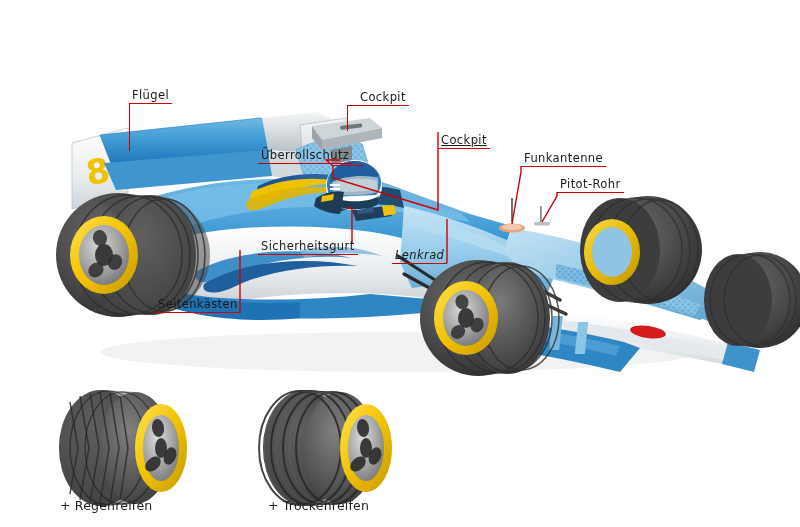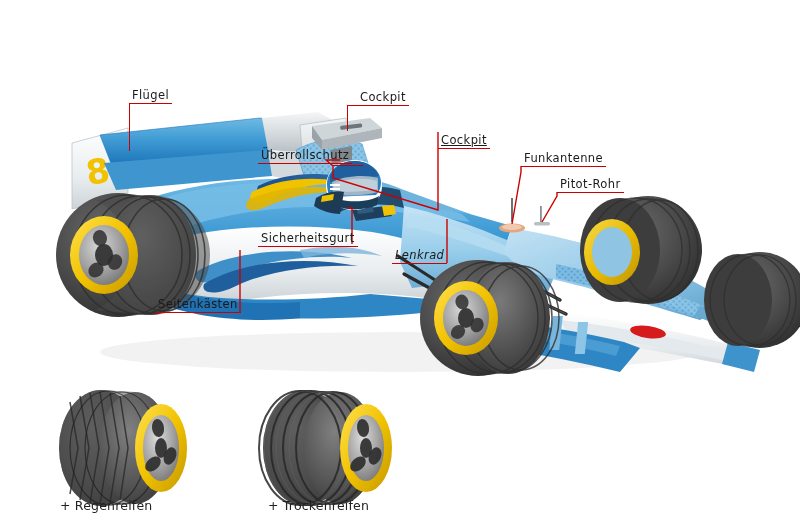--- a/index.html
+++ b/index.html
@@ -355,21 +355,21 @@
   <div class="callout" style="left:521px; top:152px;">Funkantenne</div>
   <svg class="leader-svg" style="left:505px; top:166px;" width="40" height="60">
     <polyline points="16,0 16,6 7,58" fill="none" stroke="#cc0000" stroke-width="1.4"></polyline>
   </svg>
 
   <div class="callout" style="left:557px; top:178px;text-align:right;">Pitot-Rohr</div>
   <svg class="leader-svg" style="left:538px; top:192px;" width="40" height="40">
     <polyline points="19,0 19,4 4,30" fill="none" stroke="#cc0000" stroke-width="1.4"></polyline>
   </svg>
 
-  <div class="callout" style="left:258px; top:232px;">Sicherheitsgurt</div>
+  <div class="callout" style="left:258px; top:240px;">Sicherheitsgurt</div>
   <svg class="leader-svg" style="left:330px; top:200px;" width="48" height="48">
     <polyline points="22,44 22,8 17,8" fill="none" stroke="#cc0000" stroke-width="1.4"></polyline>
   </svg>
 
   <div class="callout" style="left:392px; top:249px;font-style:italic;">Lenkrad</div>
   <svg class="leader-svg" style="left:438px; top:215px;" width="24" height="54">
     <polyline points="9,48 9,4" fill="none" stroke="#cc0000" stroke-width="1.4"></polyline>
   </svg>
 
   <div class="callout" style="left:155px; top:298px;">Seitenkästen</div>

